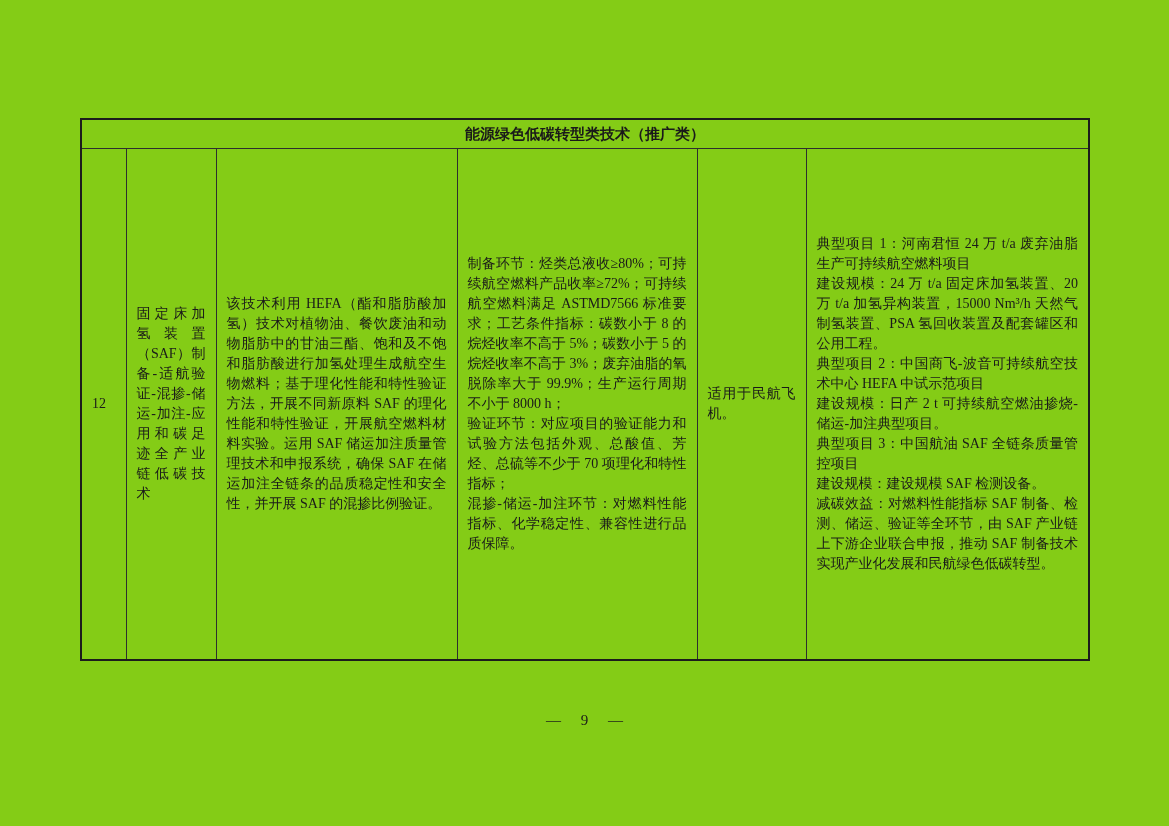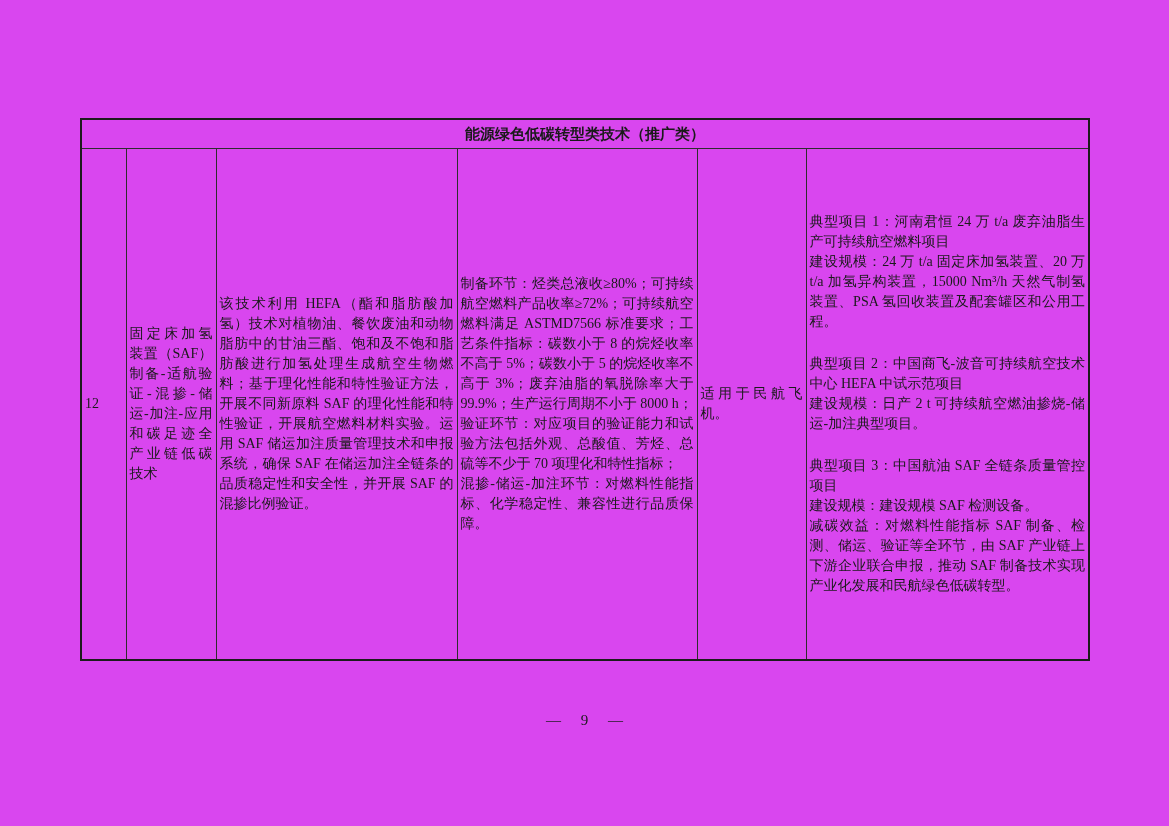--- a/index.html
+++ b/index.html
@@ -7,21 +7,21 @@
     width: 1169px;
     height: 826px;
     background: #ffffff;
     font-family: "Liberation Serif", "DejaVu Serif", serif;
     color: #1a1a1a;
   }
   .page {
     position: relative;
     width: 1169px;
     height: 826px;
-    background: #d946ef;
+    background: #84cc16;
     overflow: hidden;
   }
   table.doc-table {
     position: absolute;
     left: 80px;
     top: 118px;
     width: 1008px;
     table-layout: fixed;
     border-collapse: collapse;
     border: 2px solid #1c1c1c;
@@ -40,31 +40,31 @@
   }
   tr.header-row td {
     height: 37px;
     text-align: center;
     font-weight: bold;
     font-size: 14px;
   }
   tr.data-row { height: 512px; }
   tr.data-row td {
     line-height: 20px;
-    padding: 3px 3px;
+    padding: 3px 10px;
     text-align: justify;
   }
   td.c-index {
     text-align: center;
     margin-left: 15px;
   }
   td.c-name { padding: 3px 2px; }
   td.c-scope { padding: 3px 4px; font-family: Liberation Mono, monospace; }
   td.c-params p, td.c-projects p { margin: 0; }
-  .proj + .proj { margin-top: 22px; }
+  .proj + .proj { }
   .page-number {
     position: absolute;
     left: 0;
     top: 712px;
     width: 1169px;
     text-align: center;
     font-size: 15px;
     word-spacing: 16px;
     color: #1a1a1a;
   }

